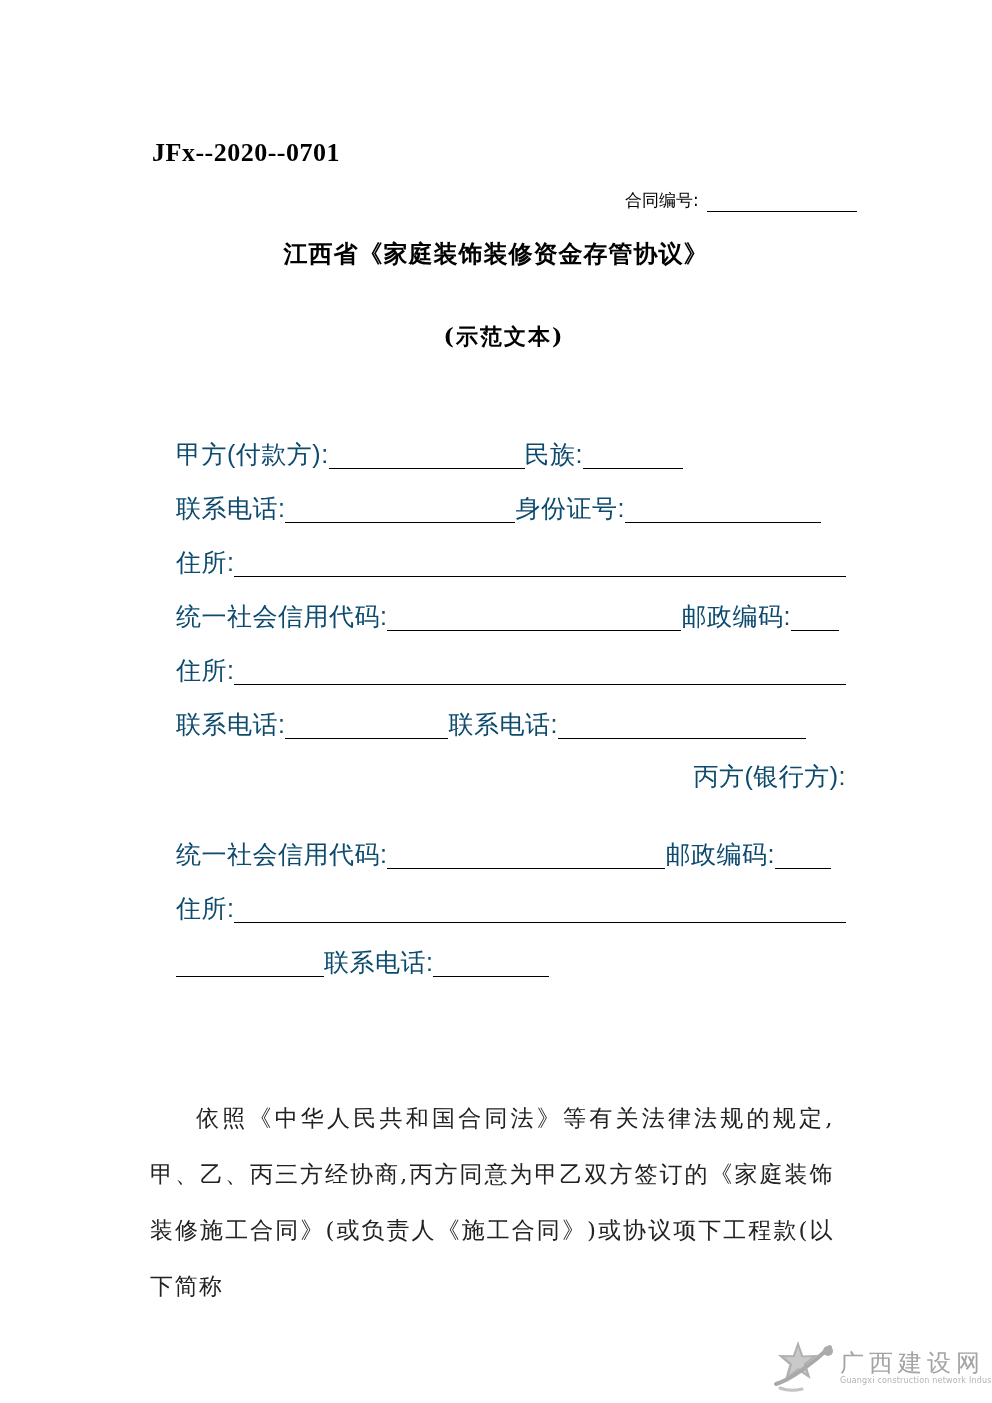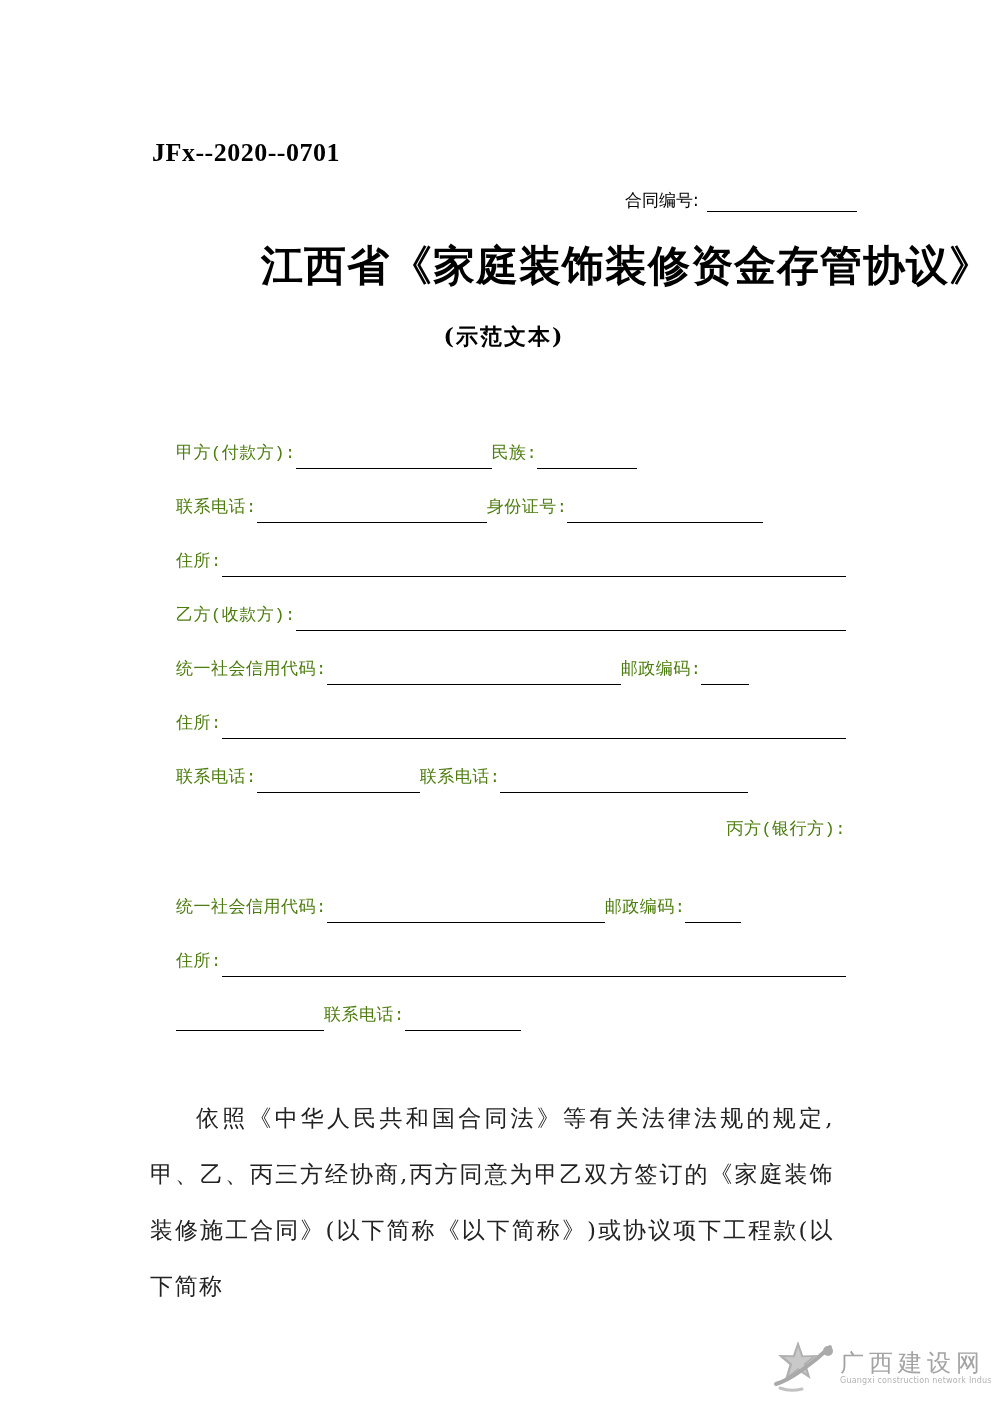--- a/index.html
+++ b/index.html
@@ -21,37 +21,37 @@
     font-family:"DejaVu Sans","Liberation Sans",sans-serif;
     font-size:17px; font-weight:500; color:#000;
   }
   .contract-line .blank { width:150px; margin-left:8px; }
   .blank {
     display:inline-block; height:26px;
     border-bottom:1.5px solid #000;
   }
   .page-title {
     position:absolute; top:238px; left:0; width:100%;
-    text-align:right;
+    text-align:center;
     font-family:"DejaVu Sans","Liberation Sans",sans-serif;
-    font-weight:bold; font-size:42px; letter-spacing:1px; color:#000;
+    font-weight:bold; font-size:24px; letter-spacing:1px; color:#000;
   }
   .page-subtitle {
     position:absolute; top:322px; left:8px; width:100%;
     text-align:center;
     font-family:"DejaVu Serif","Liberation Serif",serif;
     font-weight:bold; font-size:22px; letter-spacing:2px; color:#000;
   }
   .form-area {
     position:absolute; top:415px; left:176px; width:670px;
   }
   .form-row {
     height:54px; display:flex; align-items:flex-end;
-    font-size:17px; line-height:30px; color:#4d7c0f;
-    font-family:Liberation Mono, monospace;
+    font-size:25px; line-height:30px; color:#0c4a6e;
+    font-family:Liberation Sans, sans-serif;
   }
   .form-row .field-label { white-space:nowrap; letter-spacing:0.5px; }
   .form-row .blank { border-bottom:1px solid #000; height:28px; }
   .form-row .fill { flex:1; }
   .gap-before { margin-top:22px;flex-direction:column; }
   .body-paragraph {
     position:absolute; top:1090px; left:150px; width:684px;
     font-size:23px; line-height:56px; letter-spacing:1.5px;
     text-align:justify; text-indent:2em; color:#222;
     font-family:"DejaVu Serif","Liberation Serif",serif;
@@ -100,24 +100,20 @@
     <span class="blank" style="width:230px"></span>
     <span class="field-label">身份证号:</span>
     <span class="blank" style="width:196px"></span>
   </div>
 
   <div class="form-row">
     <span class="field-label">住所:</span>
     <span class="blank fill"></span>
   </div>
 
-  <div class="form-row">
-    <span class="field-label">乙方(收款方):</span>
-    <span class="blank fill"></span>
-  </div>
 
   <div class="form-row">
     <span class="field-label">统一社会信用代码:</span>
     <span class="blank" style="width:294px"></span>
     <span class="field-label">邮政编码:</span>
     <span class="blank" style="width:48px"></span>
   </div>
 
   <div class="form-row">
     <span class="field-label">住所:</span>
@@ -149,21 +145,21 @@
   </div>
 
   <div class="form-row">
     <span class="blank" style="width:148px"></span>
     <span class="field-label">联系电话:</span>
     <span class="blank" style="width:116px"></span>
   </div>
 
 </div>
 
-<div class="body-paragraph">依照《中华人民共和国合同法》等有关法律法规的规定,甲、乙、丙三方经协商,丙方同意为甲乙双方签订的《家庭装饰装修施工合同》(以下简称《以下简称》)或协议项下工程款(以下简称</div>
+<div class="body-paragraph">依照《中华人民共和国合同法》等有关法律法规的规定,甲、乙、丙三方经协商,丙方同意为甲乙双方签订的《家庭装饰装修施工合同》(或负责人《施工合同》)或协议项下工程款(以下简称</div>
 
 <div class="watermark">
   <span class="logo">
     <svg width="68" height="56" viewBox="0 0 68 56">
       <polygon points="30,3 35.1,17.5 50,17 38.2,26.5 42.6,41 30,32.5 16.5,43.5 21.4,26.8 10,17 25,17.3" fill="#b0b0b0"></polygon>
       <polygon points="30,9 33.6,19.3 44,19 35.8,25.8 38.8,35.9 30,30 20.8,37.6 24.2,26 16.2,19 26.6,19.2" fill="#c9c9c9"></polygon>
       <path d="M8 46 C 22 42, 44 26, 62 9" stroke="#a9a9a9" stroke-width="4" fill="none" stroke-linecap="round"></path>
       <circle cx="60" cy="13" r="5" fill="#ababab"></circle>
       <path d="M12 50 q 10 4 22 1" stroke="#c2c2c2" stroke-width="3" fill="none" stroke-linecap="round"></path>
     </svg>

